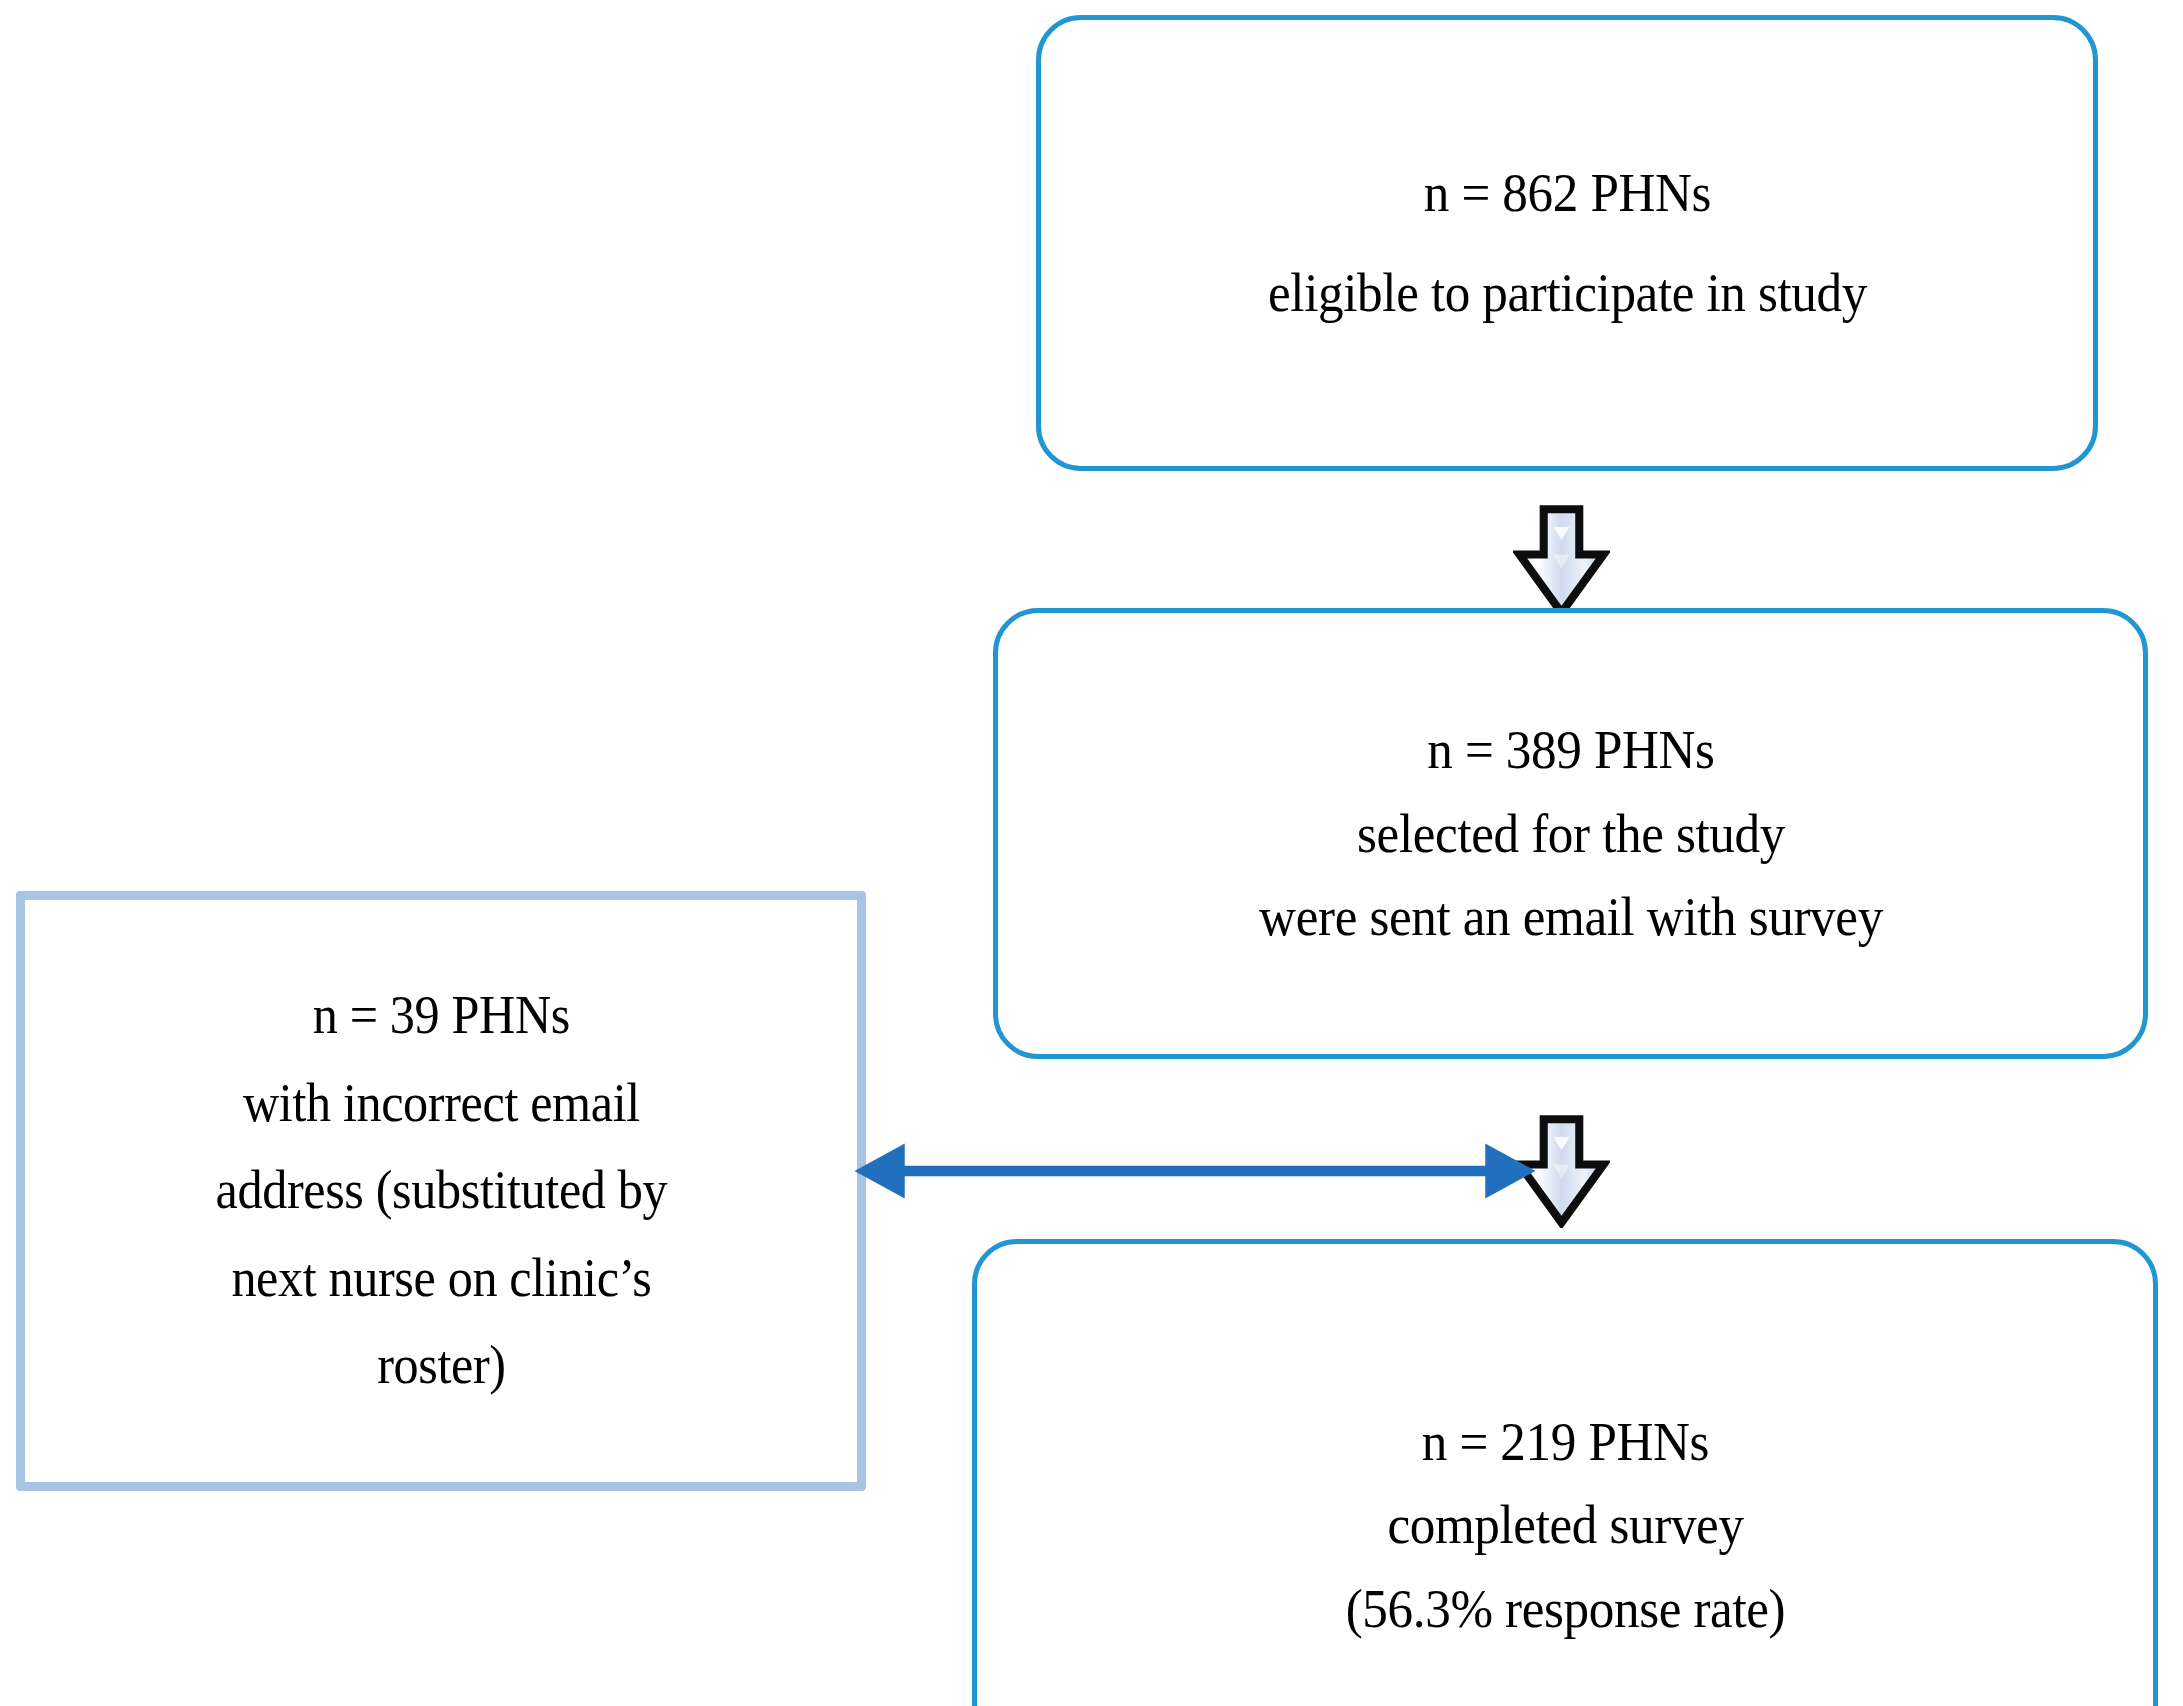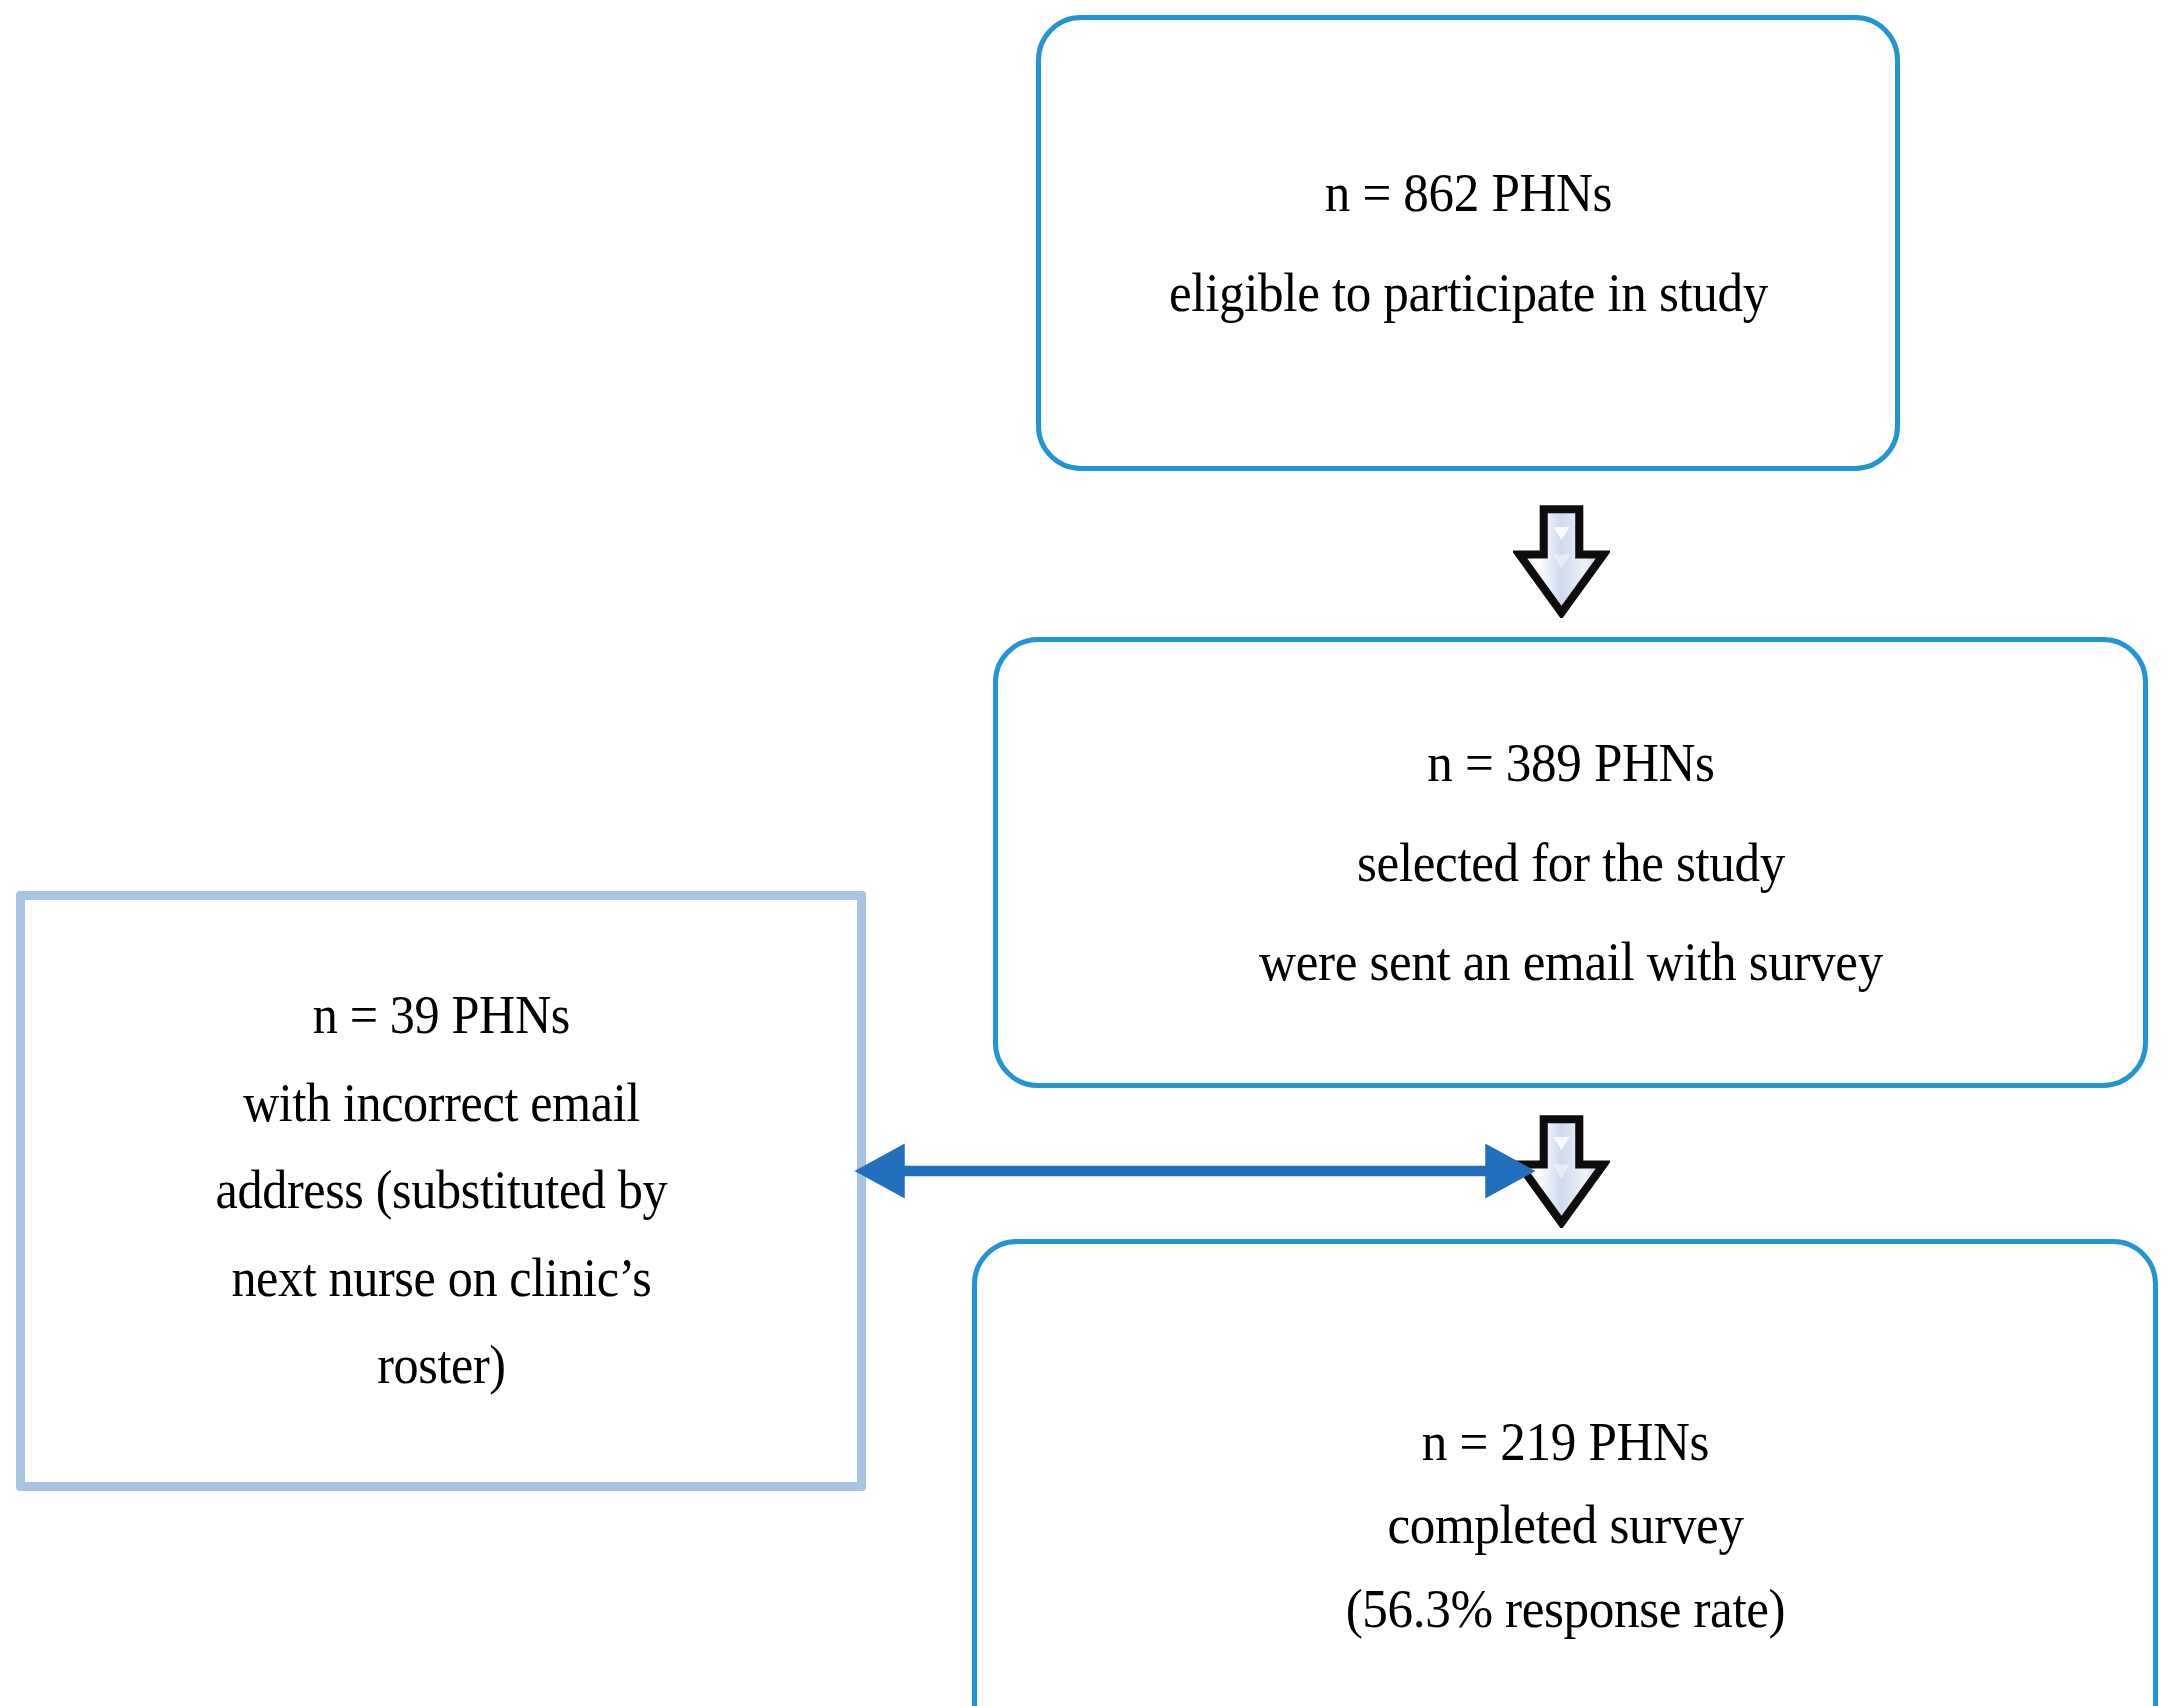--- a/index.html
+++ b/index.html
@@ -42,22 +42,22 @@
     text-align: center;
     color: #000000;
     font-size: 55px;
     line-height: 1.52;
     letter-spacing: -0.4px;
     transform: scaleX(0.93);
     white-space: nowrap;
   }
 
   
-  #box-eligible   { left: 1036px; top: 14.6px;   width: 864px; height: 456px; gap: 16px; }
-  #box-selected   { left: 993px; top: 637px;  width: 1155px; height: 451px; gap: 16px; }
+  #box-eligible   { left: 1036px; top: 14.6px;   width: 1062px; height: 456px; gap: 16px; }
+  #box-selected   { left: 993px; top: 608px;  width: 1155px; height: 451px; }
   #box-completed  { left: 972px; top: 1239px; width: 1186px; height: 572px; }
   #box-incorrect  { left: 16px;   top: 891px; width: 850px; height: 600px; }
 
   #box-eligible  .box-line,
   #box-selected  .box-line,
   #box-completed .box-line { padding: 0 19.5px; }
 
   #box-incorrect .box-line {
     font-size: 54px;
     line-height: 1.62;

